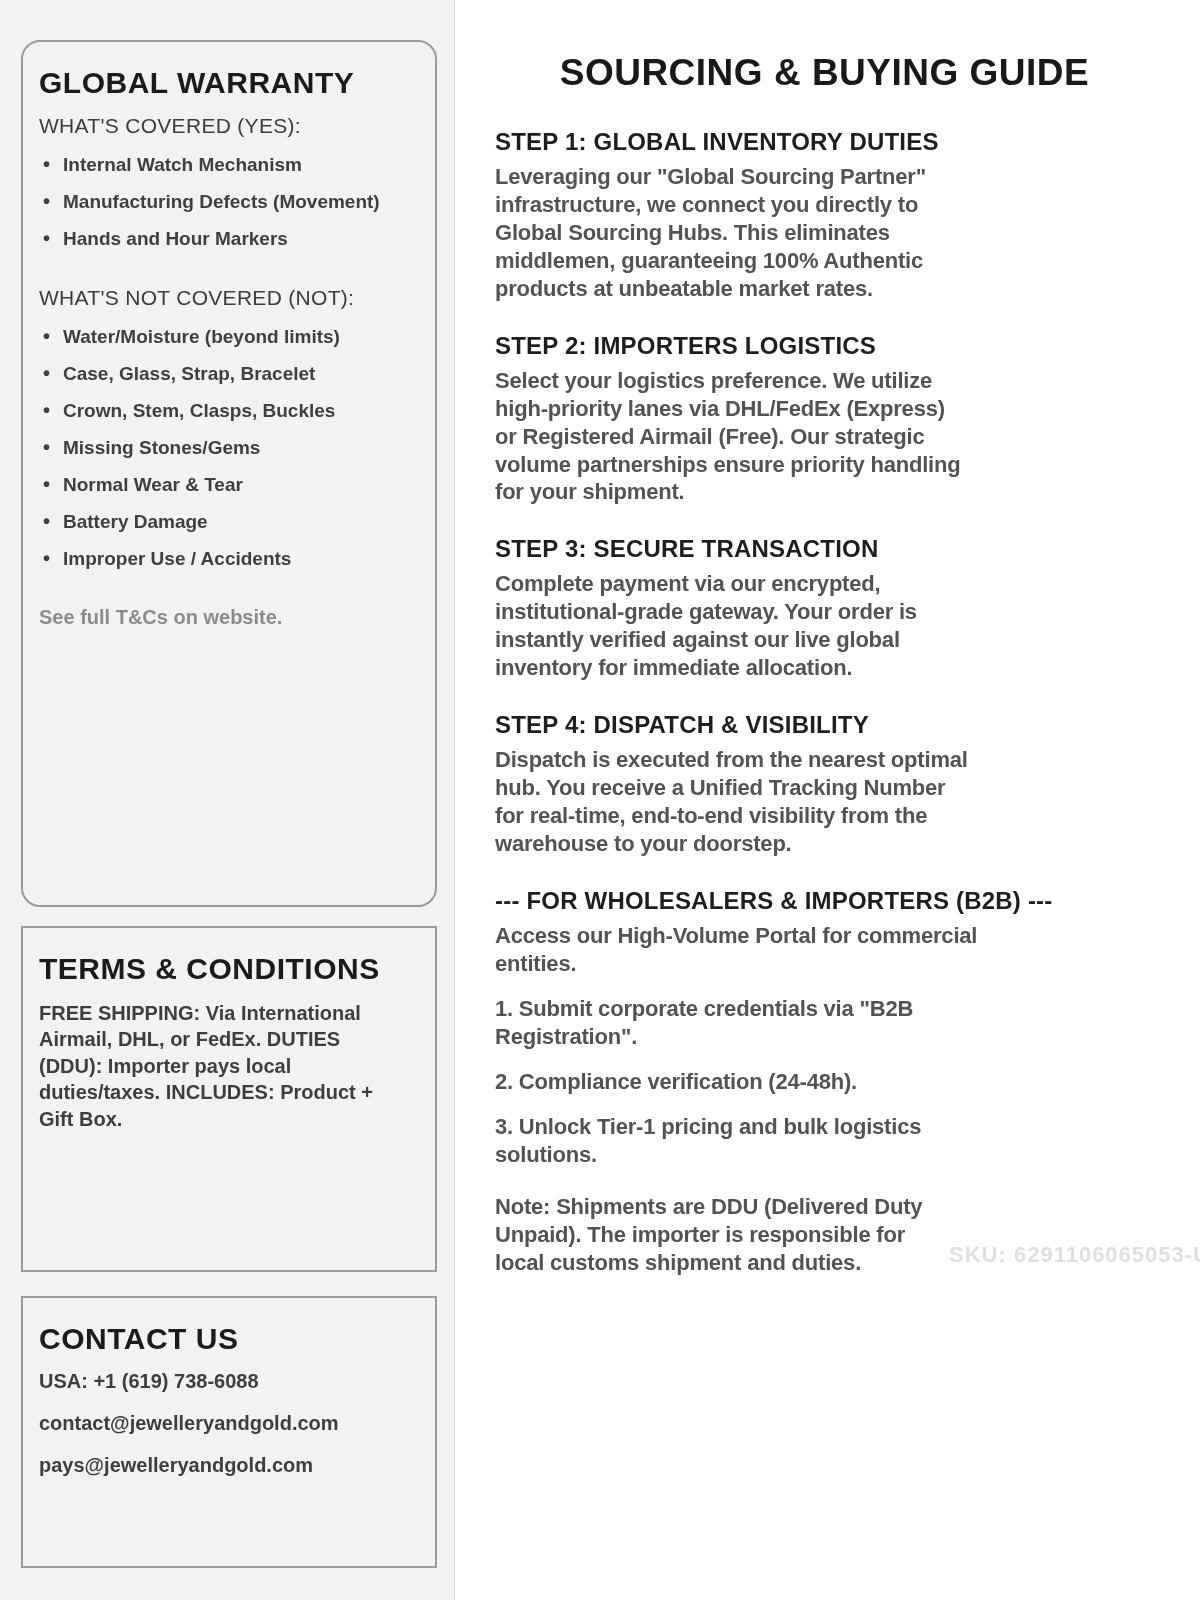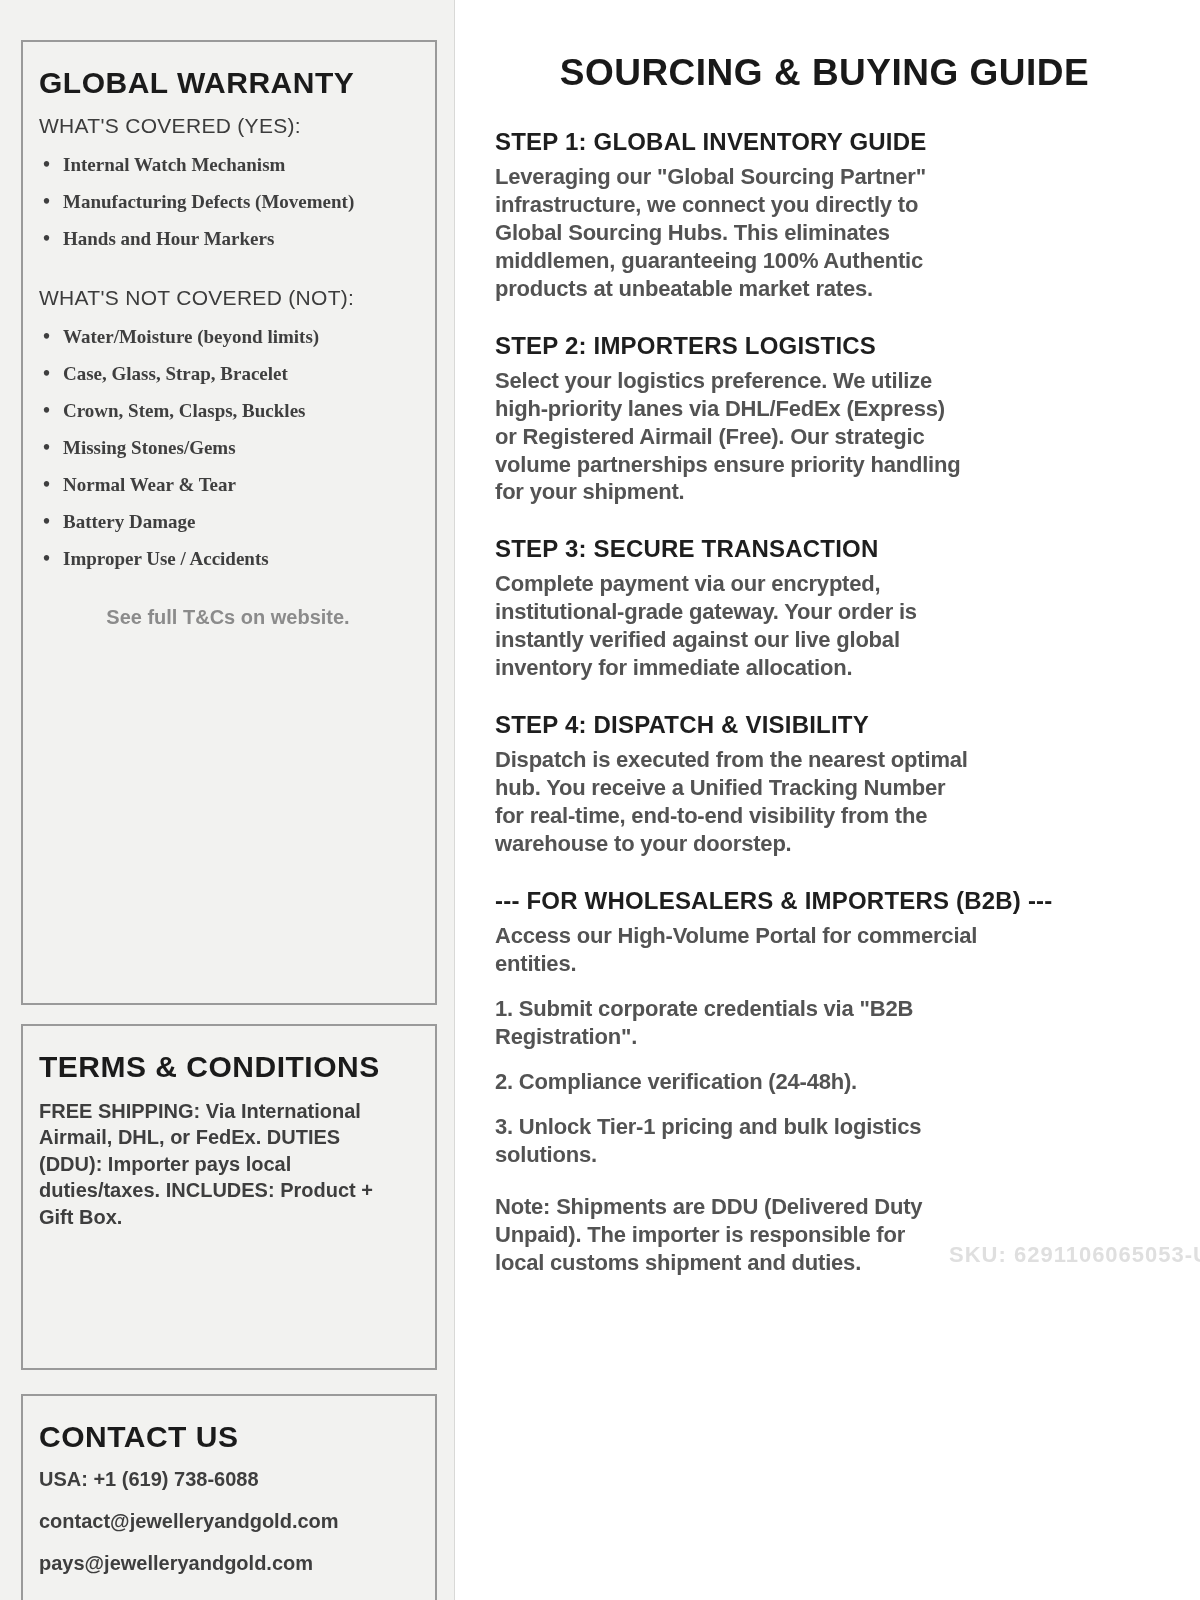--- a/index.html
+++ b/index.html
@@ -10,42 +10,42 @@
   
   .sidebar {
     position:absolute; left:0; top:0; width:455px; height:1600px;
     background:#f2f2f0; border-right:1px solid #d9d9d7;
     padding:40px 18px 0 21px;
   }
   .box {
     border:2px solid #9a9a9a; background:#f2f2f0;
     width:416px; padding:24px 18px 0 16px;
   }
-  .box.warranty { height:965px; margin-bottom:19px; }
+  .box.warranty { height:867px; margin-bottom:19px;border-radius:19px; }
   .box.terms    { height:346px; margin-bottom:24px; }
   .box.contact  { height:272px; }
   .box h2 {
     font-size:30px; font-weight:800; color:#1b1b1b;
     letter-spacing:0.5px; margin-bottom:14px;
   }
   .box h3 {
     font-size:21px; font-weight:400; color:#3c3c3c;
     letter-spacing:0.3px; margin-bottom:16px;
   }
-  .box ul { list-style:none; margin-bottom:36px;font-family:Liberation Serif, serif; }
+  .box ul { list-style:none; margin-bottom:36px; }
   .box ul li {
     position:relative; padding-left:24px;
     font-size:19px; font-weight:700; color:#3f3f3f;
     margin-bottom:15px; white-space:nowrap;
   }
   .box ul li::before {
     content:"\2022"; position:absolute; left:4px; top:-1px;
     color:#3f3f3f; font-size:20px;
   }
-  .muted-note { font-size:20px; font-weight:700; color:#8b8b8b; margin-top:4px;text-align:center; }
+  .muted-note { font-size:20px; font-weight:700; color:#8b8b8b; margin-top:4px; }
   .lines { white-space:pre-line; }
   .terms-body { font-size:20px; font-weight:700; color:#3e3e3e; line-height:1.32; }
   .contact-line { font-size:20px; font-weight:700; color:#3e3e3e; margin-bottom:19px; }
 
   
   .main {
     position:absolute; left:456px; top:0; right:0; height:1284px;
     padding:52px 46px 2px 39px; background:#ffffff;
   }
   .main-title {
@@ -111,21 +111,21 @@
       <p class="contact-line">contact@jewelleryandgold.com</p>
       <p class="contact-line">pays@jewelleryandgold.com</p>
     </section>
 
   </aside>
 
   <main class="main">
     <h1 class="main-title">SOURCING &amp; BUYING GUIDE</h1>
 
     <section class="step">
-      <h2>STEP 1: GLOBAL INVENTORY GUIDE</h2>
+      <h2>STEP 1: GLOBAL INVENTORY DUTIES</h2>
       <p class="lines">Leveraging our "Global Sourcing Partner"
 infrastructure, we connect you directly to
 Global Sourcing Hubs. This eliminates
 middlemen, guaranteeing 100% Authentic
 products at unbeatable market rates.</p>
     </section>
 
     <section class="step">
       <h2>STEP 2: IMPORTERS LOGISTICS</h2>
       <p class="lines">Select your logistics preference. We utilize

